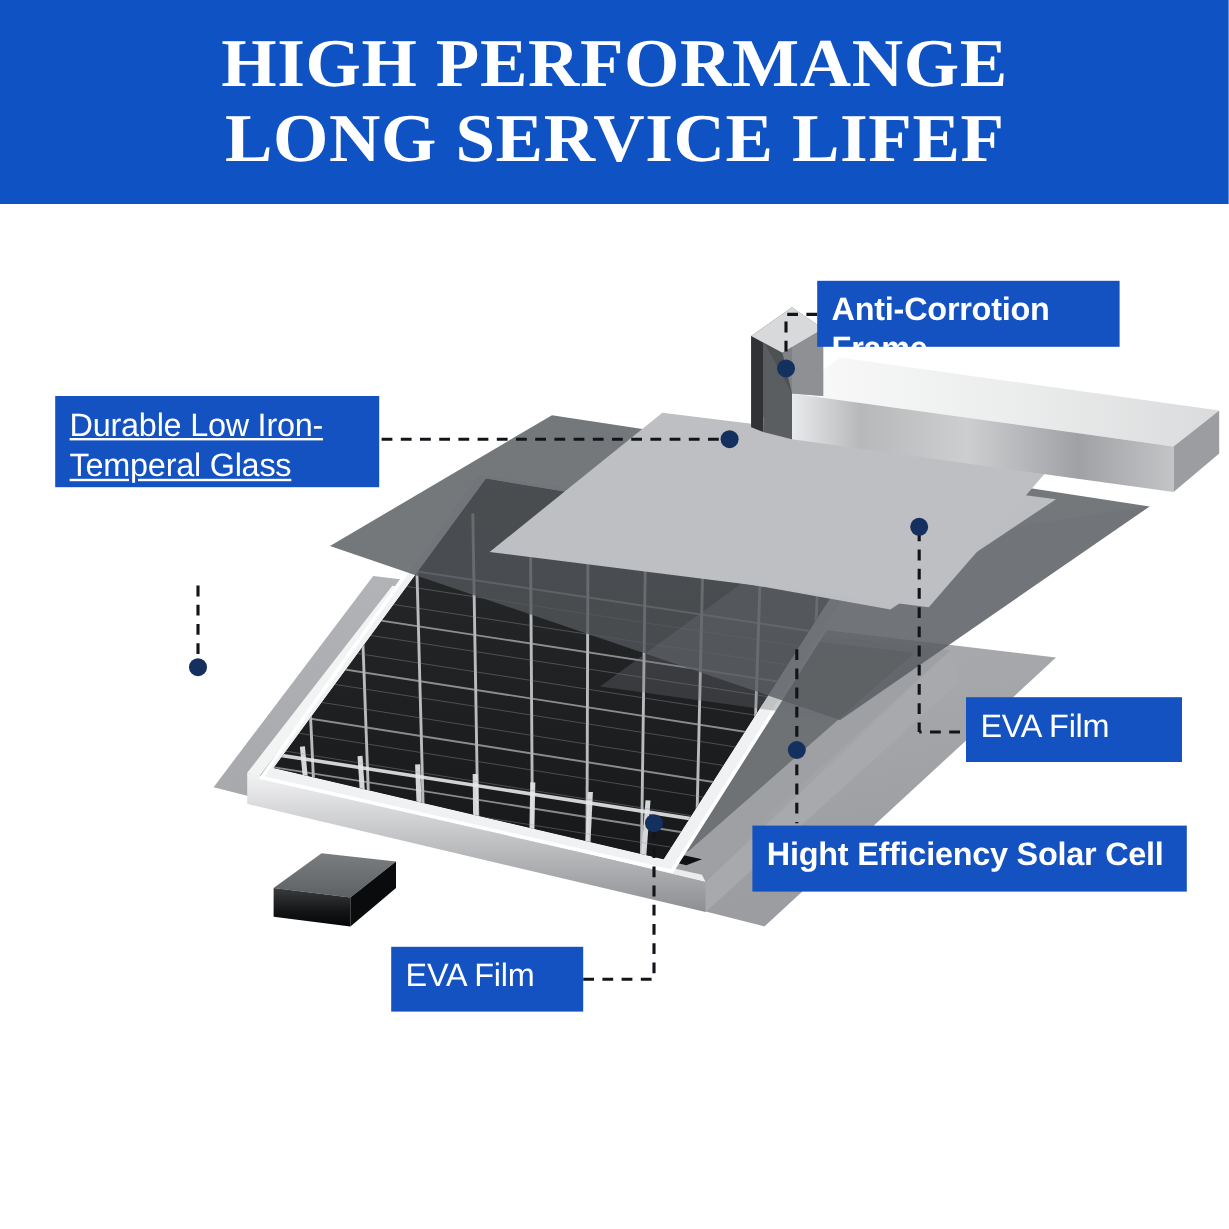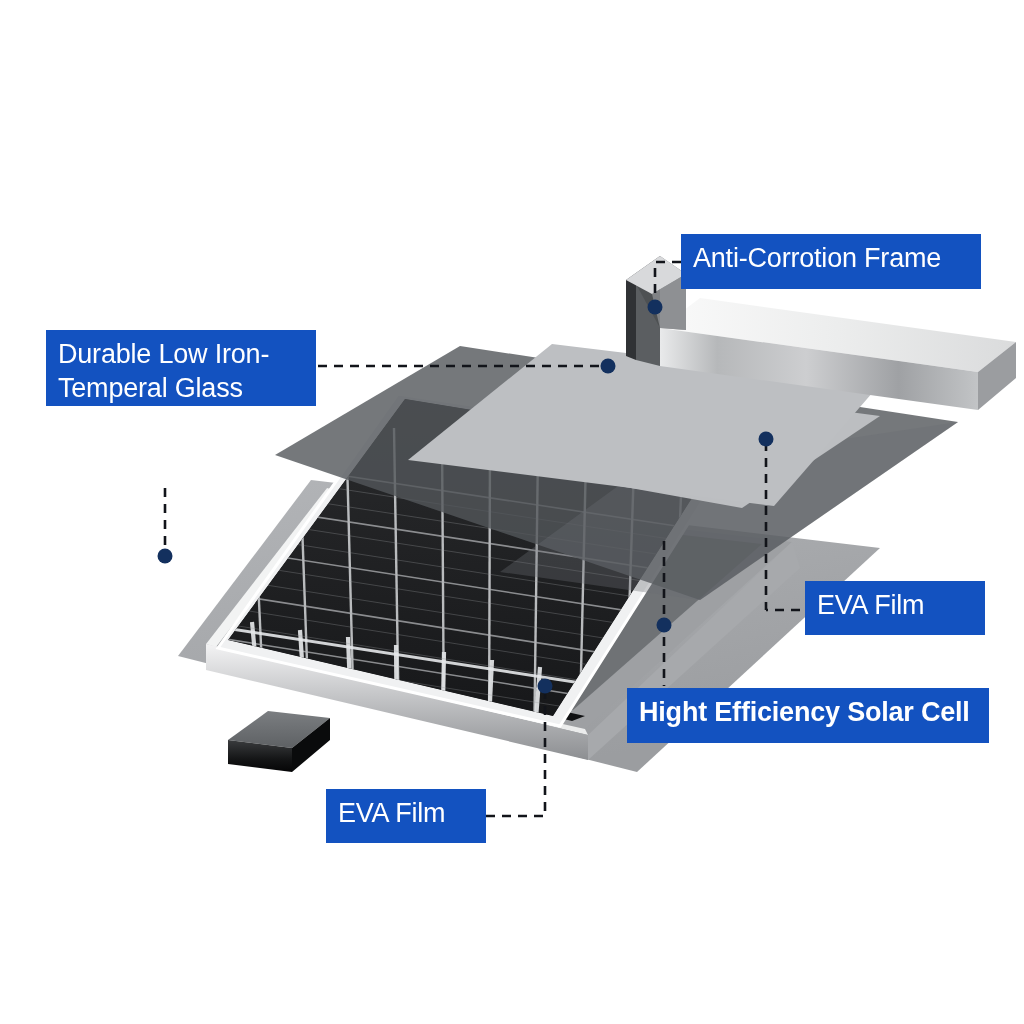--- a/index.html
+++ b/index.html
@@ -57,34 +57,38 @@
     background:#1352c0;
     color:#ffffff;
     font-family:"Liberation Sans", sans-serif;
     font-size:27px;
     line-height:32px;
     padding:8px 12px 9px 12px;
     box-sizing:border-box;
     white-space:pre-line;
     letter-spacing:-0.2px;
   }
-  .label.two-line{line-height:34px;padding:7px 24px 8px 12px;}
-
-  #lbl-frame{left:681px;top:234px;width:300px;height:55px;}
+  .label.two-line{line-height:34px;padding:7px 24px 8px 12px;text-decoration:underline;}
+
+  #lbl-frame{left:681px;top:234px;width:252px;height:55px;font-weight:bold;}
   #lbl-glass{left:46px;top:330px;width:270px;height:76px;}
   #lbl-tpt{left:46px;top:434px;width:232px;height:54px;}
   #lbl-eva-right{left:805px;top:581px;width:180px;height:54px;}
   #lbl-cell{left:627px;top:688px;width:362px;height:55px;font-weight:bold;}
   #lbl-eva-bottom{left:326px;top:789px;width:160px;height:54px;}
 </style>
 </head>
 <body>
 
 <div id="root">
 
+  <div class="header-band">
+    <div class="header-line l1">HIGH PERFORMANGE</div>
+    <div class="header-line l2">LONG SERVICE LIFEF</div>
+  </div>
 
   <div class="stage">
     <svg width="1024" height="746" viewBox="0 0 1024 746" xmlns="http://www.w3.org/2000/svg">
       <defs>
         <linearGradient id="gGlassTop" x1="0" y1="0" x2="1" y2="1">
           <stop offset="0%" stop-color="#cfd0d2"></stop>
           <stop offset="55%" stop-color="#b9babd"></stop>
           <stop offset="100%" stop-color="#a9aaad"></stop>
         </linearGradient>
         <linearGradient id="gAlum" x1="0" y1="0" x2="1" y2="0">

